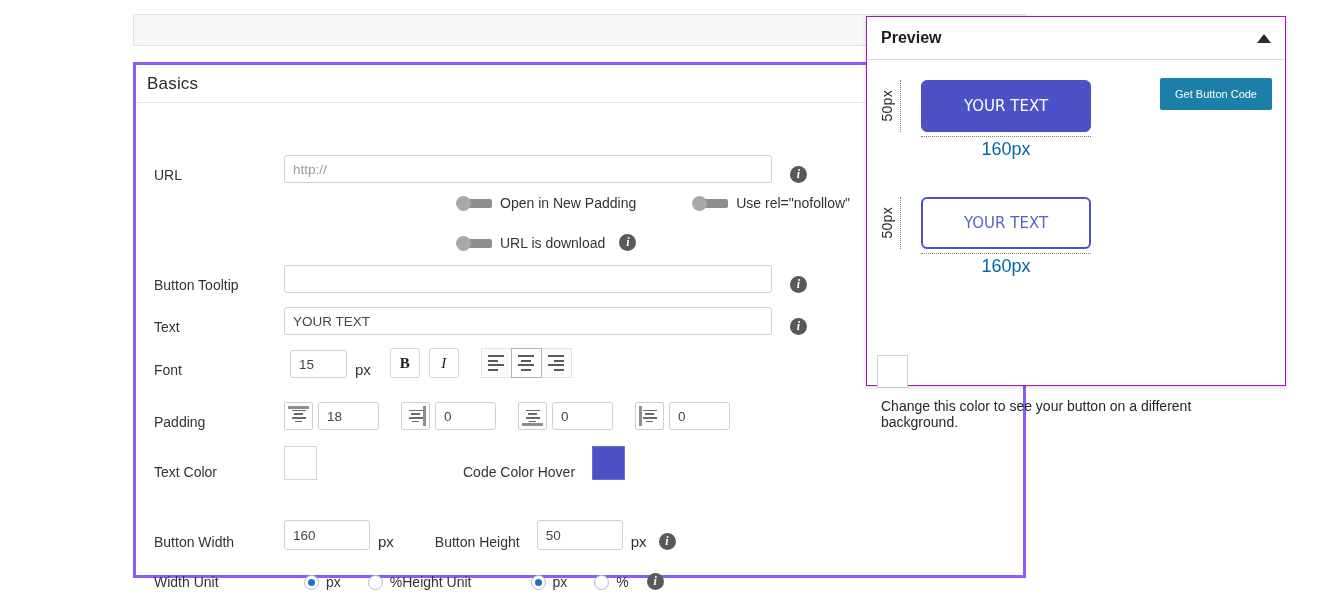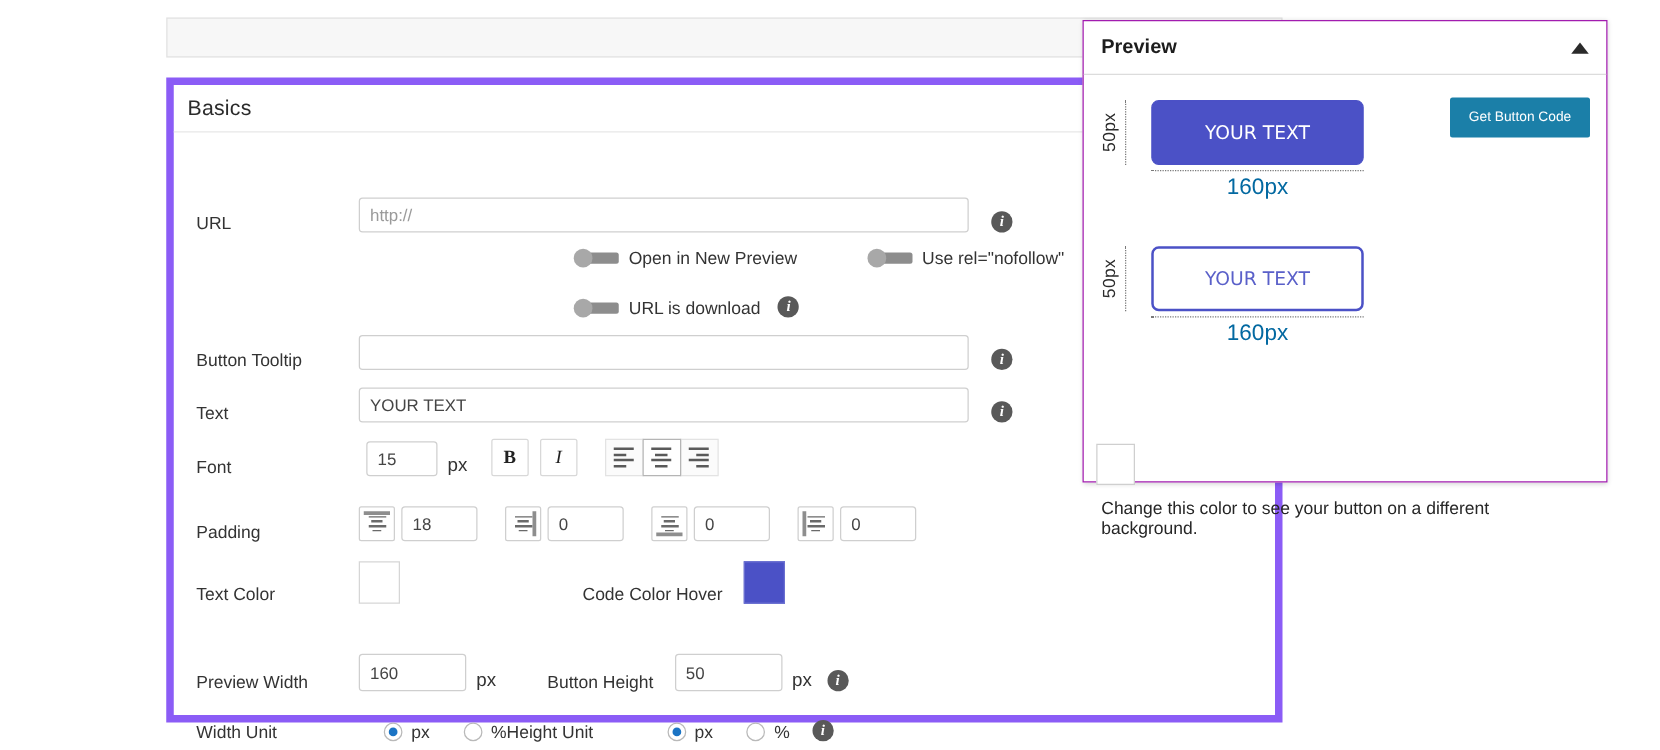--- a/index.html
+++ b/index.html
@@ -31,21 +31,21 @@
   }
 
   
   .panel {
     position: absolute;
     left: 133px;
     top: 62px;
     width: 893px;
     height: 516px;
     background: #ffffff;
-    border: 6px solid #8b5cf6;
+    border: 3px solid #8b5cf6;
     box-sizing: border-box;
   }
   .panel-header {
     height: 38px;
     border-bottom: 1px solid #e8e8e8;
     display: flex;
     align-items: center;
     padding-left: 11px;
     box-sizing: border-box;
   }
@@ -414,21 +414,21 @@
         <input type="text" class="wide-input" placeholder="http://" style="">
         <span class="info" style="margin-left:18px;">i</span>
       </div>
 
       <div class="row" style="top:92px; left:320px;">
         <div class="toggle-group">
           <span class="toggle">
             <span class="track"></span>
               <span class="knob"></span>
           </span>
-          <span class="toggle-label">Open in New Preview</span>
+          <span class="toggle-label">Open in New Padding</span>
         </div>
         <div class="toggle-group" style="margin-left:56px;">
           <span class="toggle">
             <span class="track"></span>
               <span class="knob"></span>
           </span>
           <span class="toggle-label">Use rel="nofollow"</span>
         </div>
       </div>
 
@@ -542,21 +542,21 @@
       </div>
 
       <div class="row" style="top:343px; width:100%;">
         <span class="lbl">Text Color</span>
         <span class="swatch"></span>
         <span class="lbl inline" style="margin-left:146px;">Code Color Hover</span>
         <span class="swatch hover-c" style="background:#4b51c6; margin-left:17px;"></span>
       </div>
 
       <div class="row" style="top:417px; width:100%;">
-        <span class="lbl">Preview Width</span>
+        <span class="lbl">Button Width</span>
         <input type="text" class="txt" style="width: 86px; height: 30px;" value="160">
         <span class="unit-txt">px</span>
         <span class="lbl inline" style="margin-left:41px;">Button Height</span>
         <input type="text" class="txt" style="width: 86px; height: 30px; margin-left: 17px;" value="50">
         <span class="unit-txt">px</span>
         <span class="info" style="margin-left:12px;">i</span>
       </div>
 
       <div class="row" style="top:470px; width:100%;">
         <span class="lbl">Width Unit</span>

